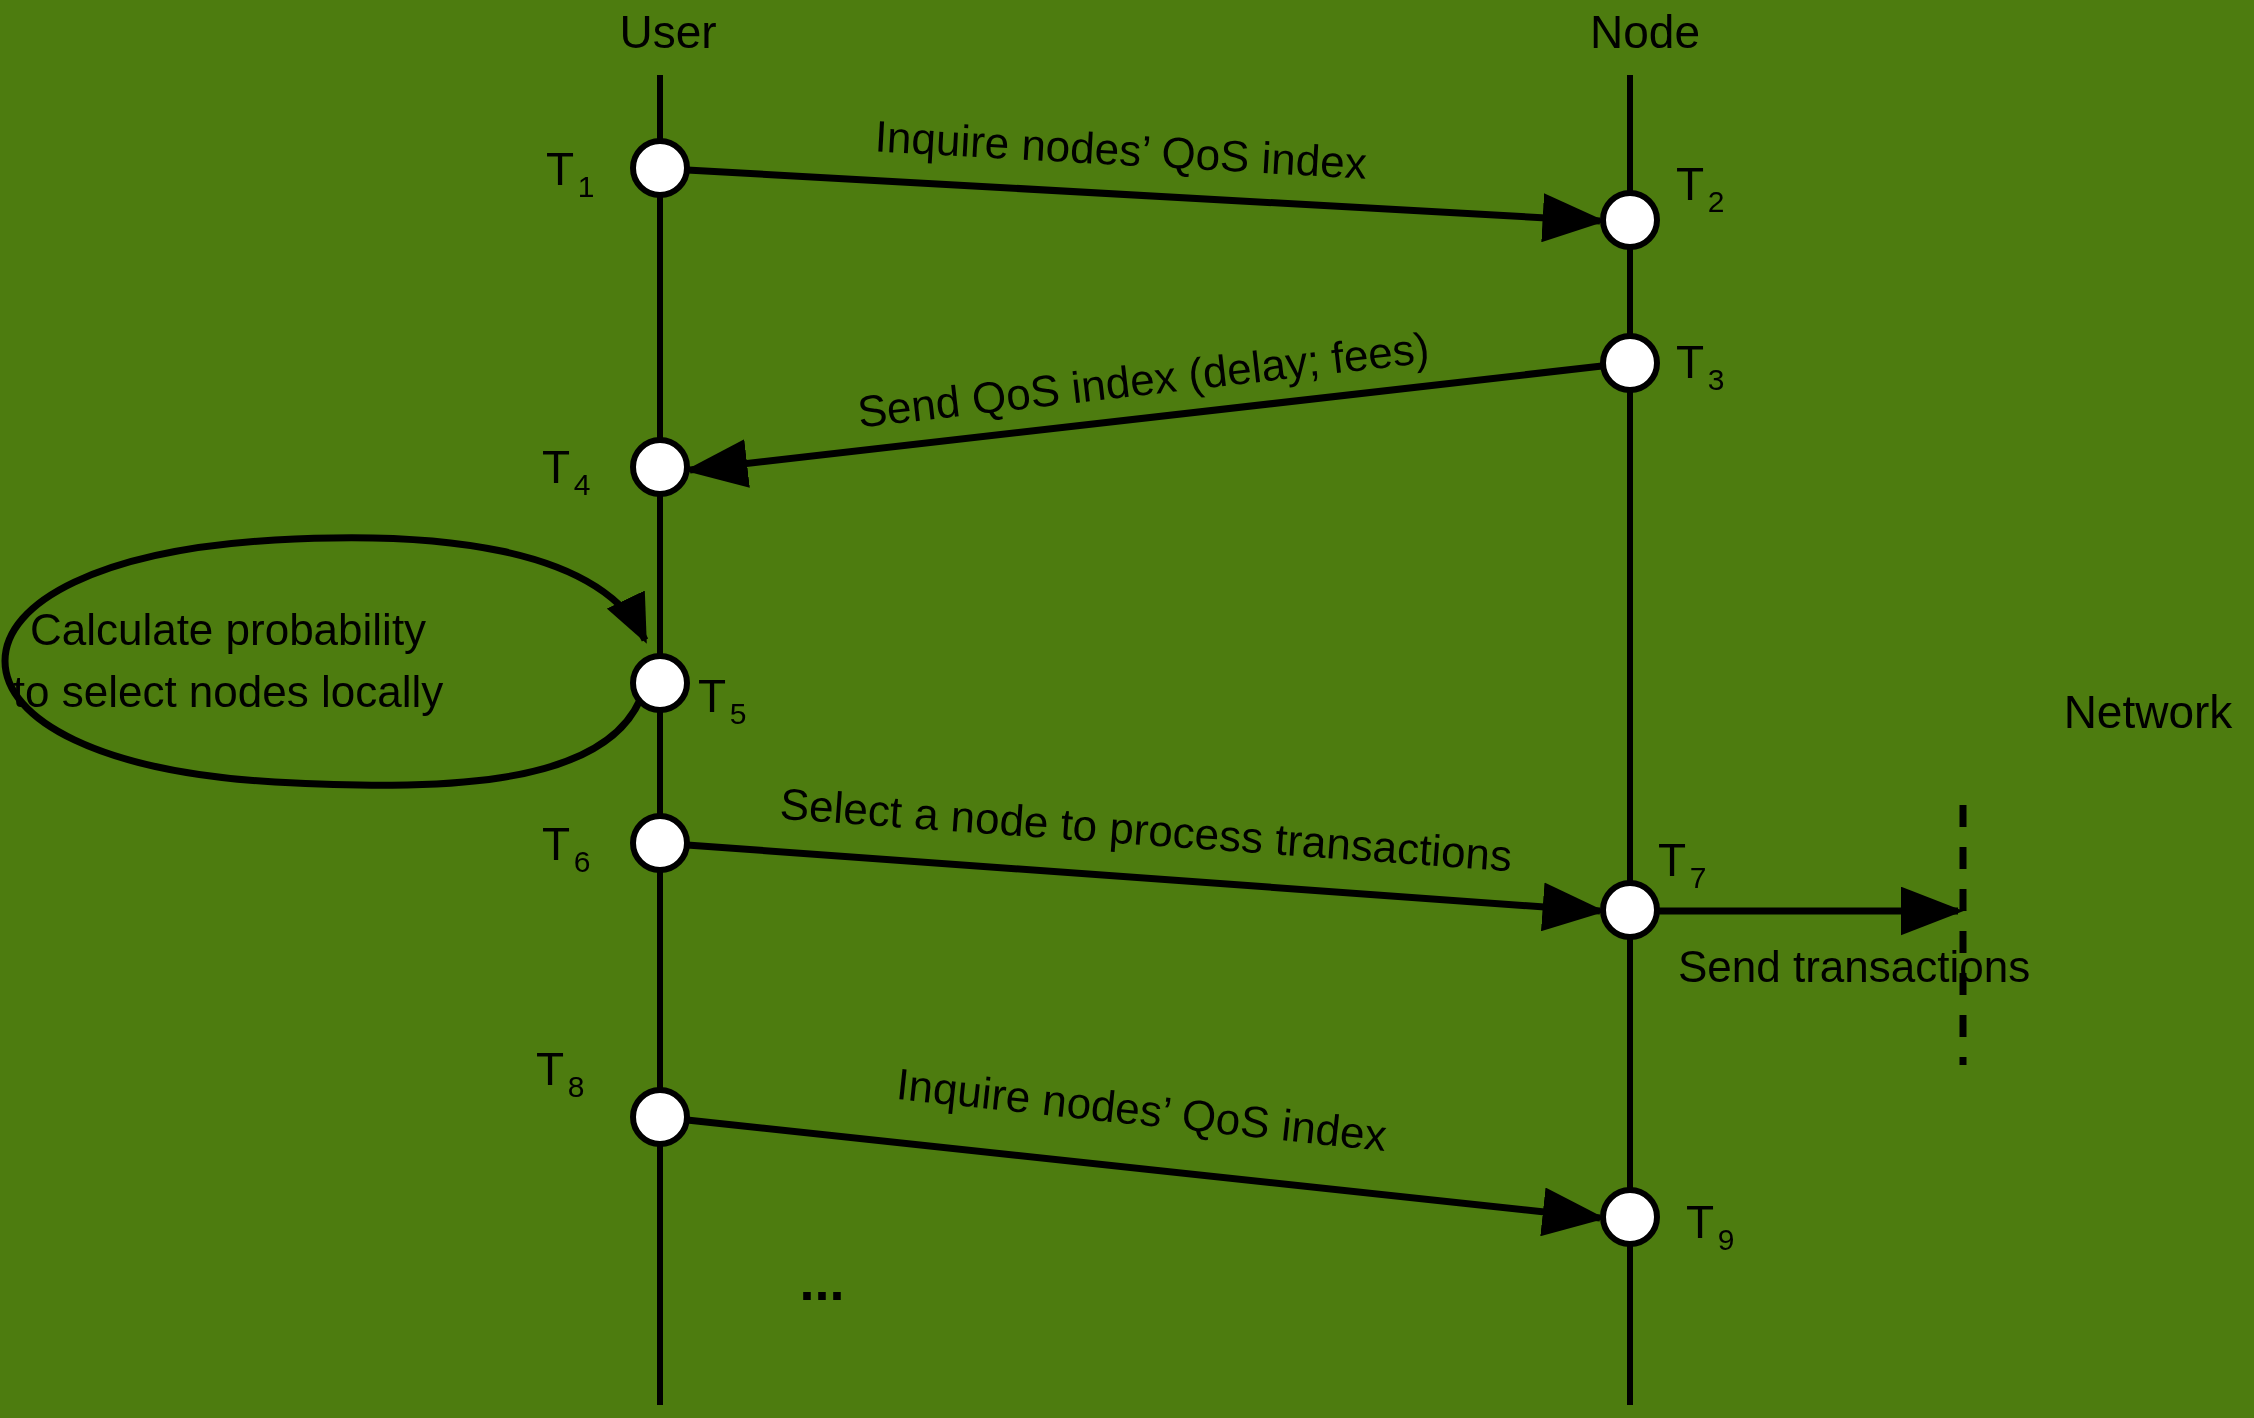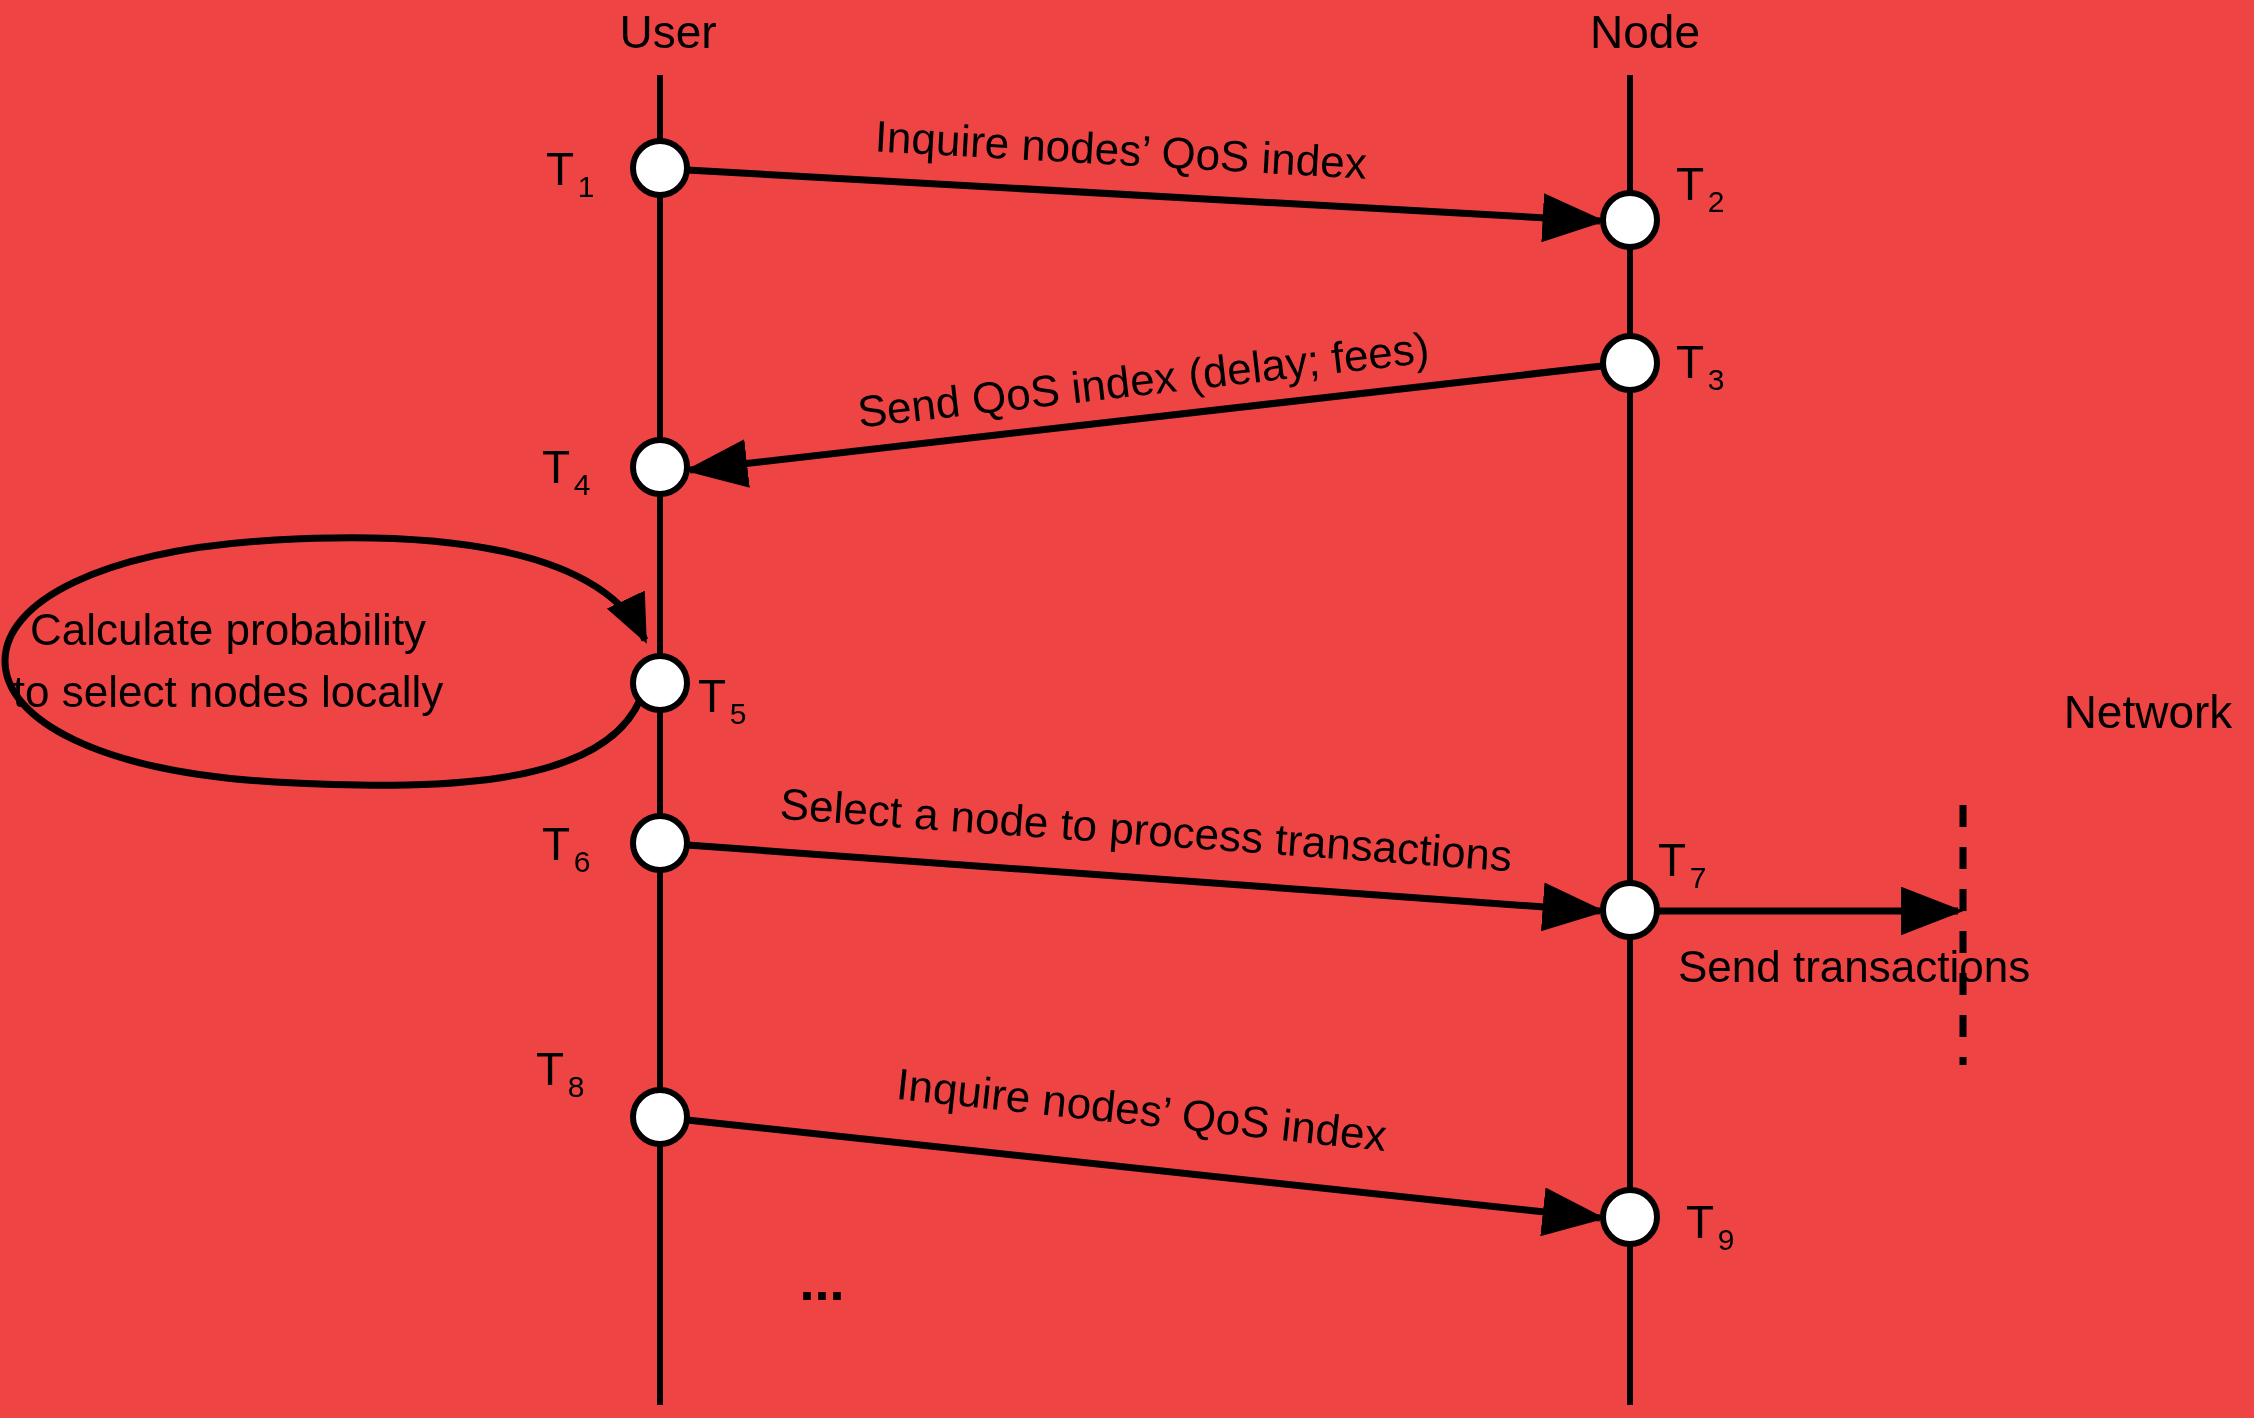--- a/index.html
+++ b/index.html
@@ -4,21 +4,21 @@
 <style>
   html, body {
     margin: 0;
     padding: 0;
     background: #ffffff;
   }
   #stage {
     position: relative;
     width: 2254px;
     height: 1418px;
-    background: #ef4444;
+    background: #4d7c0f;
     overflow: hidden;
     font-family: "Liberation Sans", sans-serif;
   }
   #diagram {
     position: absolute;
     left: 0;
     top: 0;
     width: 2254px;
     height: 1418px;
   }

